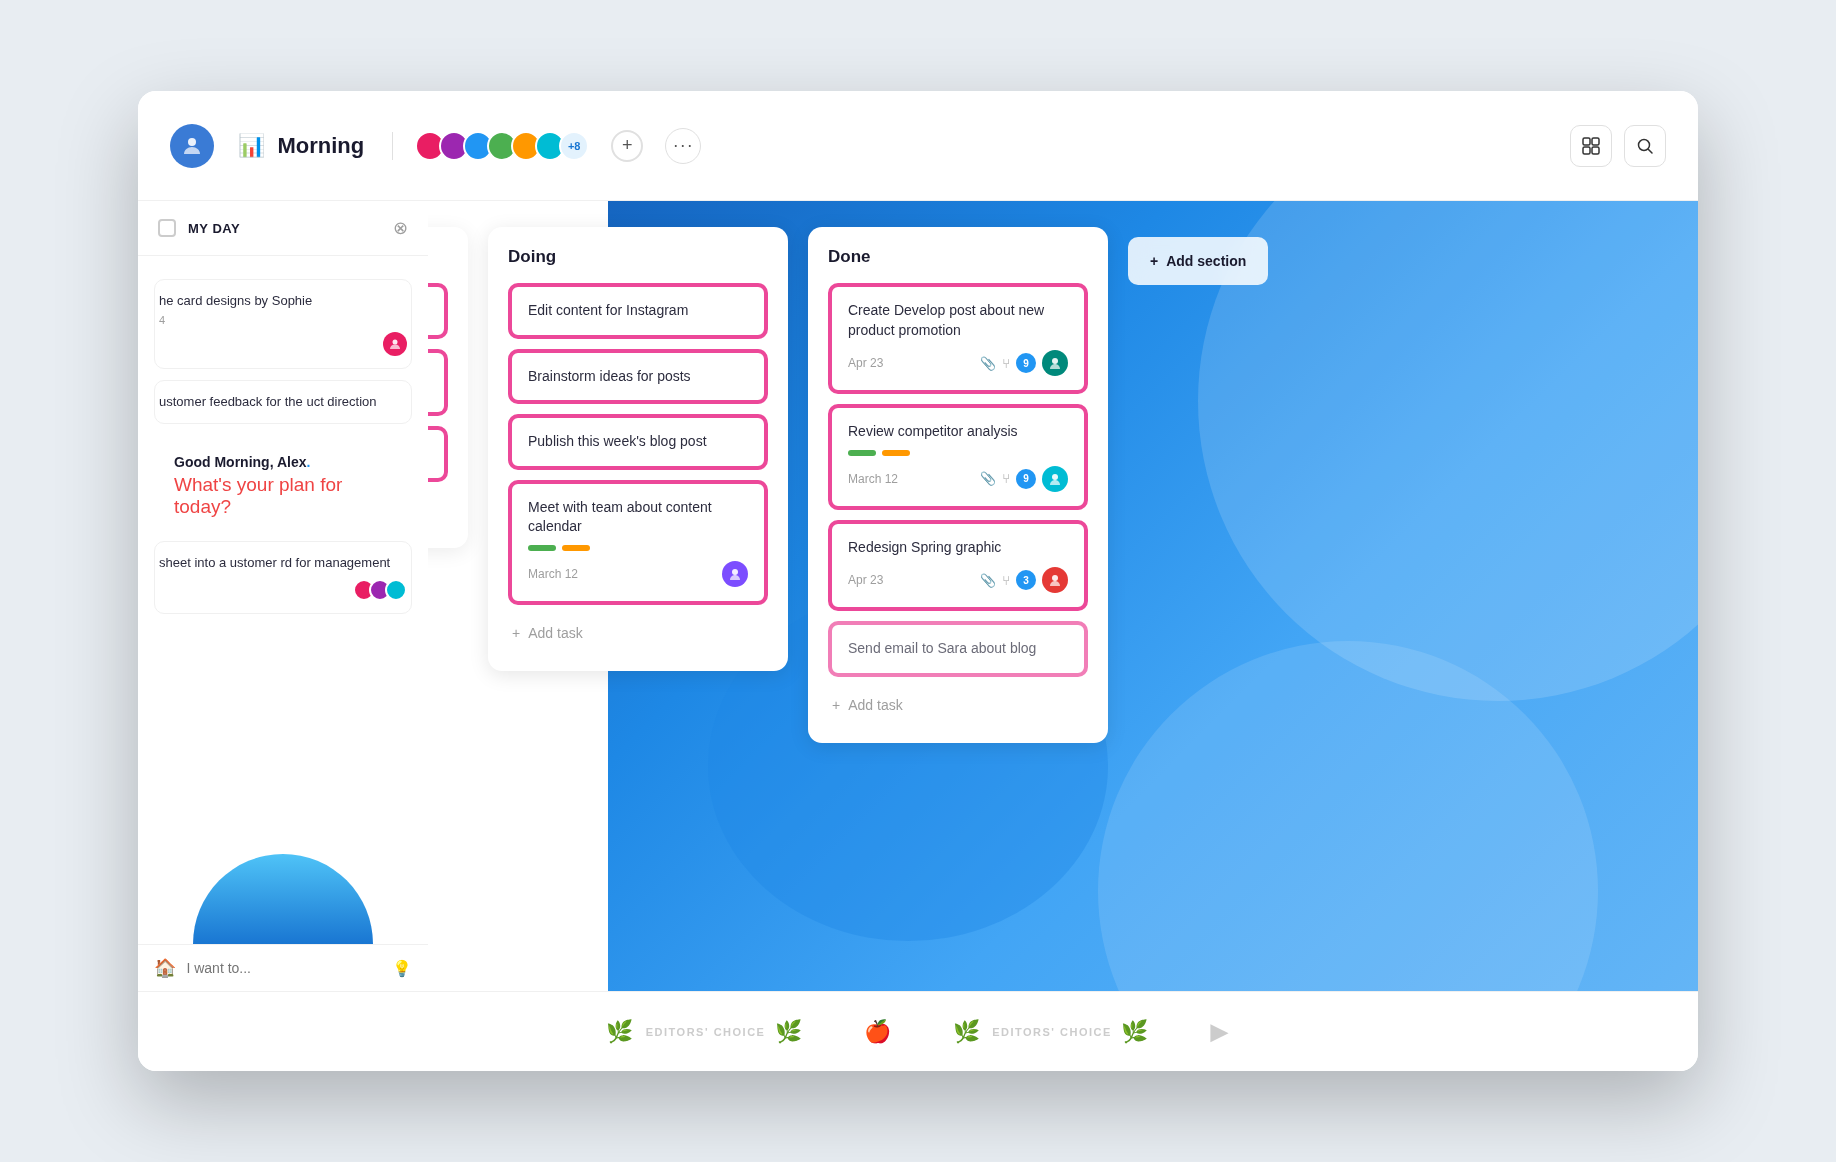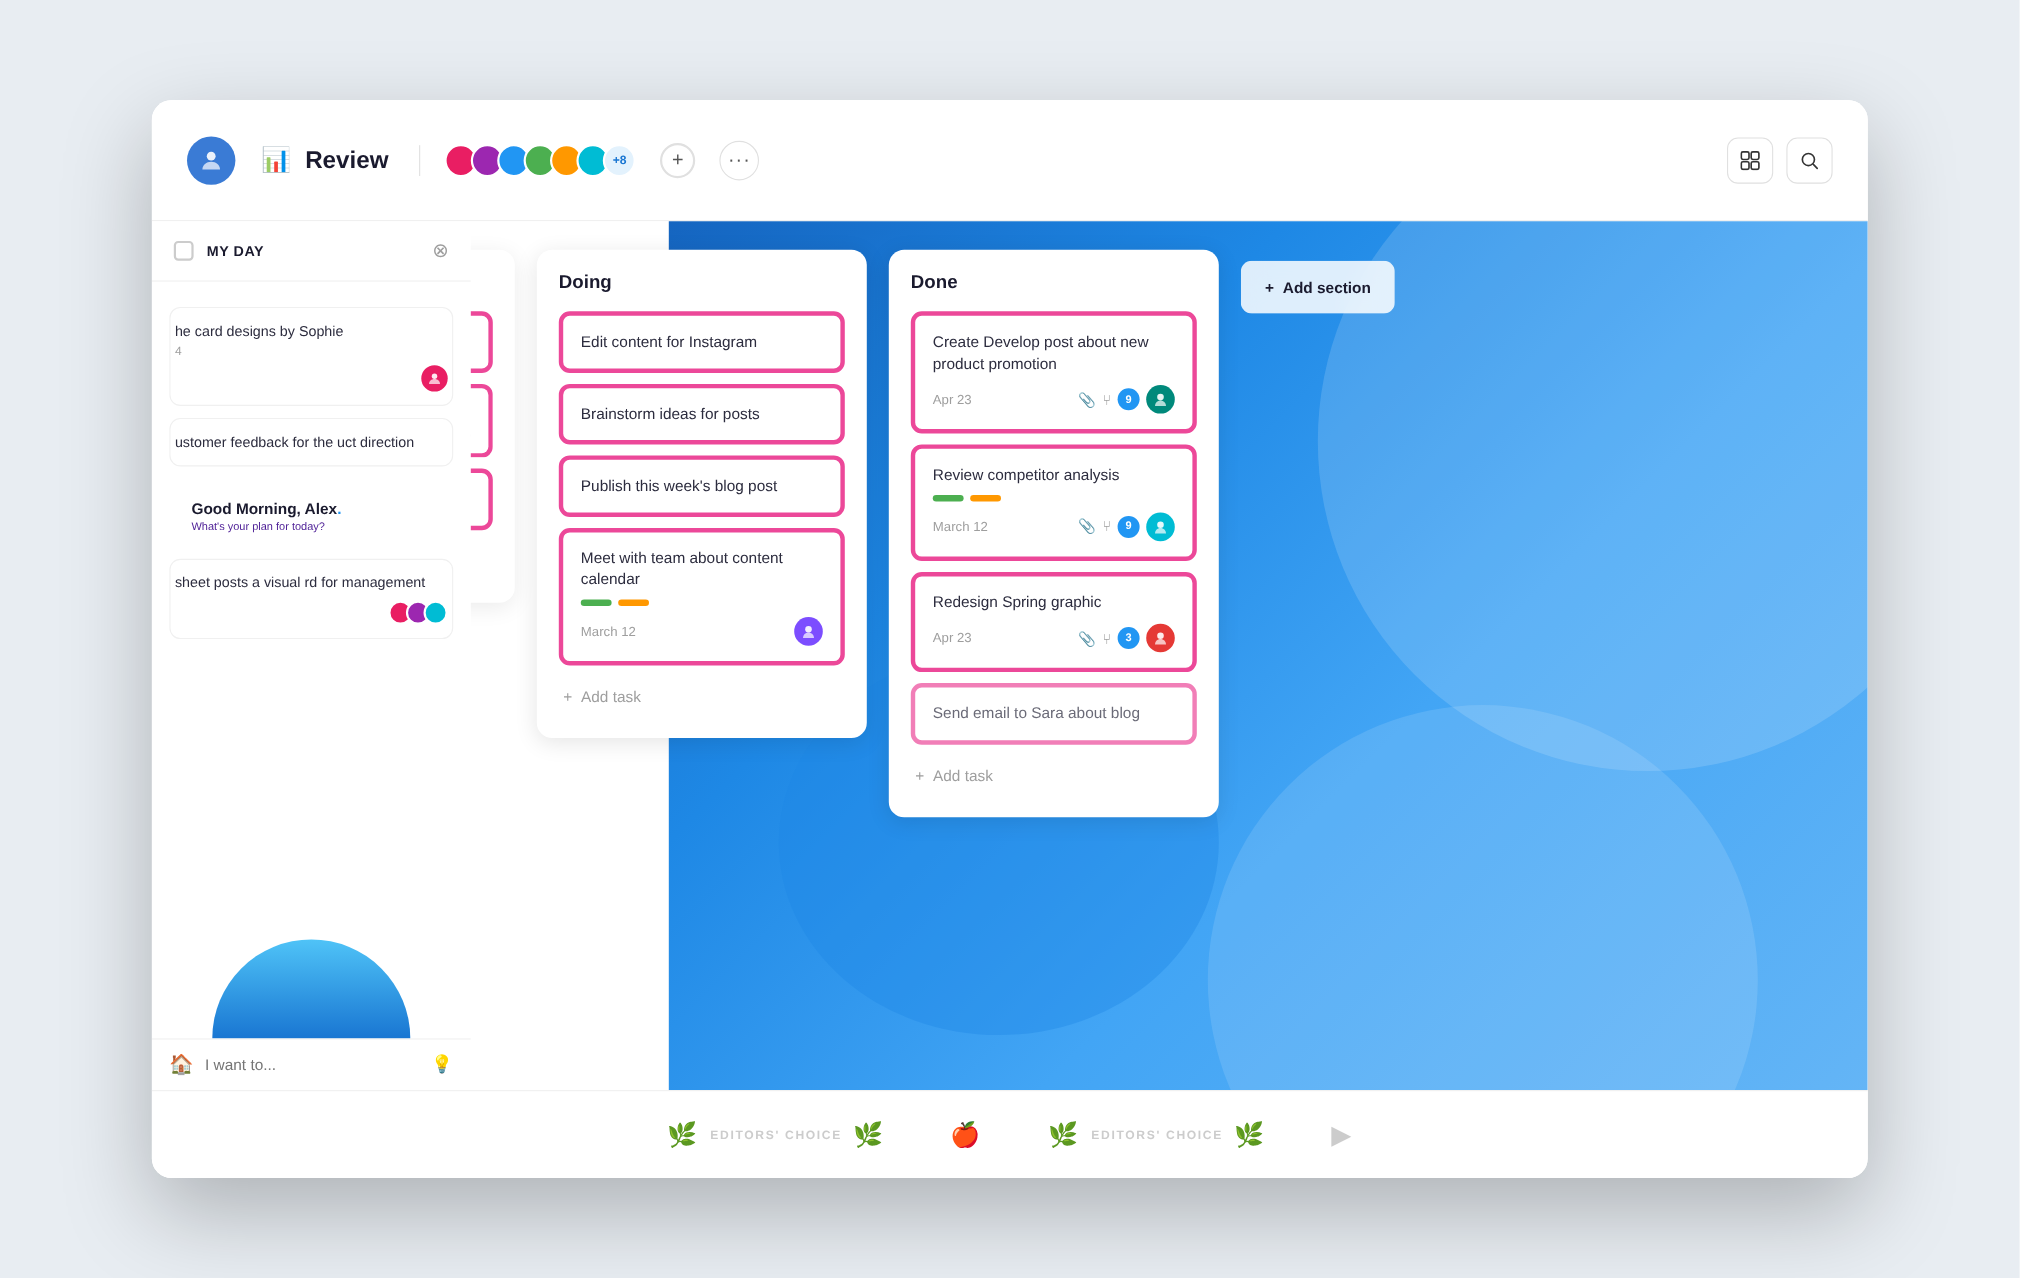--- a/index.html
+++ b/index.html
@@ -471,22 +471,22 @@
       font-size: 14px;
       font-weight: 700;
       color: #1a1a2e;
     }
 
     .greeting-dot {
       color: #2196F3;
     }
 
     .greeting-sub {
-      font-size: 10px;
-      color: #4c1d95;
+      font-size: 19px;
+      color: #ef4444;
       margin-top: 4px;
     }
 
     
     .bottom-bar {
       height: 80px;
       background: white;
       display: flex;
       align-items: center;
       justify-content: center;
@@ -553,21 +553,21 @@
   <div class="top-bar">
     <div class="avatar-circle">
       <svg width="24" height="24" viewBox="0 0 24 24" fill="none">
         <circle cx="12" cy="8" r="4" fill="rgba(255,255,255,0.9)"></circle>
         <path d="M4 20c0-4 3.6-7 8-7s8 3 8 7" fill="rgba(255,255,255,0.7)"></path>
       </svg>
     </div>
 
     <div class="project-title-area">
       <span class="chart-icon">📊</span>
-      <span class="project-name">Review</span>
+      <span class="project-name">Morning</span>
       <div class="divider-v"></div>
       <div class="team-avatars">
         <div class="team-avatar" style="background:#e91e63"></div>
         <div class="team-avatar" style="background:#9c27b0"></div>
         <div class="team-avatar" style="background:#2196F3"></div>
         <div class="team-avatar" style="background:#4CAF50"></div>
         <div class="team-avatar" style="background:#FF9800"></div>
         <div class="team-avatar" style="background:#00bcd4"></div>
         <div class="team-avatar avatar-count">+8</div>
       </div>
@@ -771,21 +771,21 @@
         </div>
 
         <div class="my-day-greeting">
           <div class="greeting-text">
             <span>Good Morning, Alex</span><span class="greeting-dot">.</span>
           </div>
           <div class="greeting-sub">What's your plan for today?</div>
         </div>
 
         <div class="my-day-task">
-          <div class="my-day-task-title">sheet posts a visual rd for management</div>
+          <div class="my-day-task-title">sheet into a ustomer rd for management</div>
           <div style="display:flex; justify-content:flex-end; margin-top:6px">
             <div class="multi-avatars">
               <div class="card-avatar" style="background:#e91e63; width:22px; height:22px"></div>
               <div class="card-avatar" style="background:#9c27b0; width:22px; height:22px"></div>
               <div class="card-avatar teal" style="width:22px; height:22px"></div>
             </div>
           </div>
         </div>
       </div>
 

